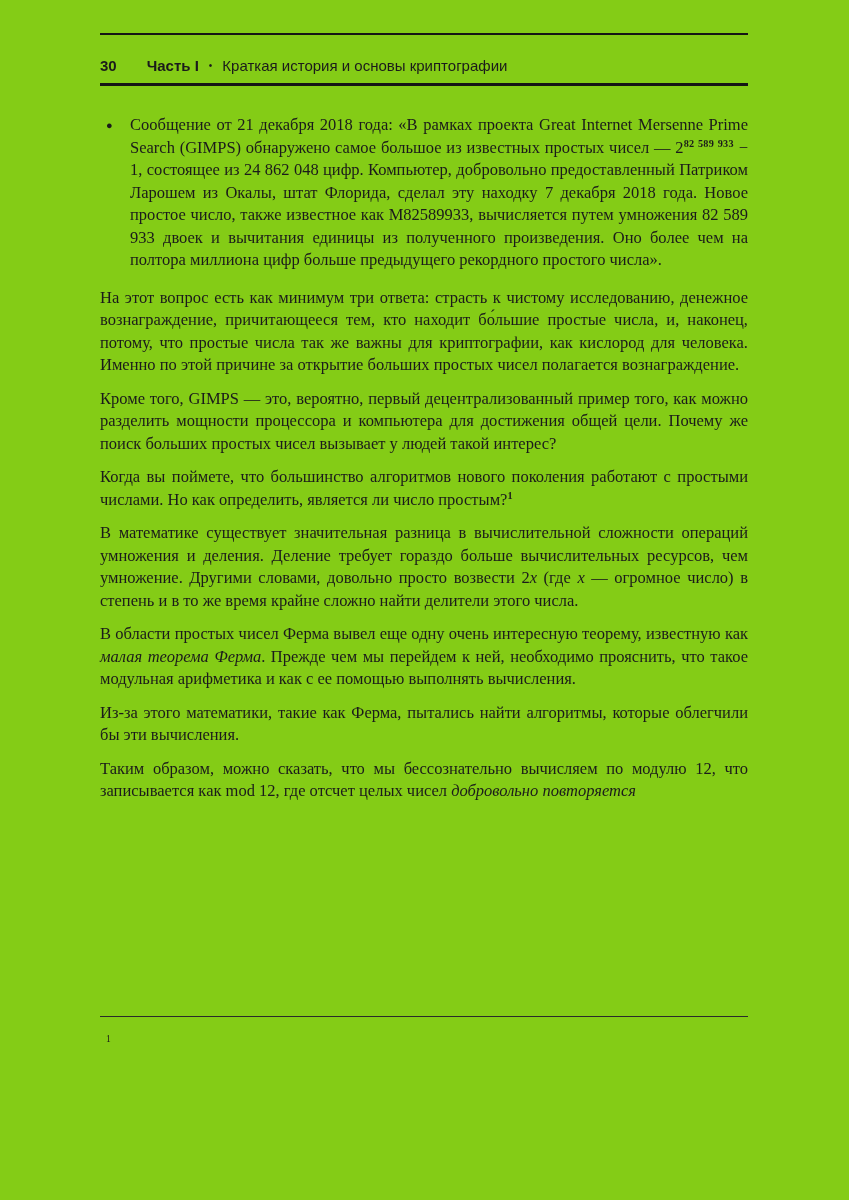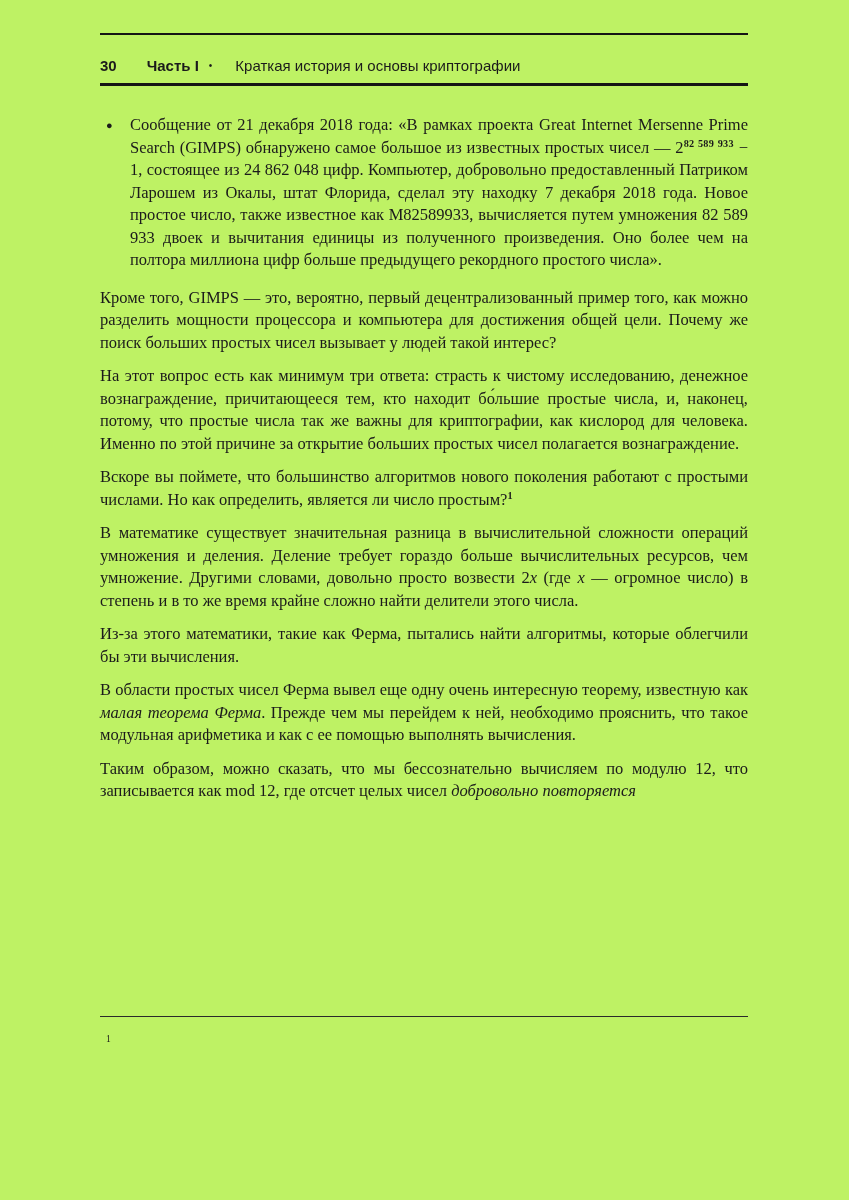--- a/index.html
+++ b/index.html
@@ -1,21 +1,21 @@
 <!DOCTYPE html>
 <html><head>
 <meta charset="utf-8">
 <style>
   * { margin: 0; padding: 0; box-sizing: border-box; }
   html, body { background: #ffffff; }
   .page {
     position: relative;
     width: 849px;
     height: 1200px;
-    background: #bef264;
+    background: #84cc16;
     font-family: "Liberation Serif", serif;
     color: #1b1b1b;
     overflow: hidden;
   }
   .content {
     position: absolute;
     left: 100px;
     top: 0;
     width: 648px;
   }
@@ -28,21 +28,21 @@
     margin-top: 22px;
     font-family: "Liberation Sans", sans-serif;
     font-size: 15px;
     display: flex;
     align-items: baseline;
     white-space: nowrap;
   }
   .page-num { font-weight: bold; margin-right: 30px; }
   .part-label { font-weight: bold; }
   .head-sep { font-size: 10px; margin: 0 10px; position: relative; top: -2px; }
-  .chapter-title { font-weight: normal; margin-left: 13px; }
+  .chapter-title { font-weight: normal; }
   .header-rule {
     height: 3px;
     background: #151515;
     margin-top: 9px;
   }
   .body-text { margin-top: 28px; }
   .para {
     font-size: 16.5px;
     line-height: 22.5px;
     text-align: justify;
@@ -104,26 +104,26 @@
       <span class="page-num">30</span>
       <span class="part-label">Часть I</span>
       <span class="head-sep">•</span>
       <span class="chapter-title">Краткая история и основы криптографии</span>
     </header>
 
     <div class="header-rule"></div>
 
     <main class="body-text" id="body-root">
         <p class="para bullet-item"><span class="bullet-marker">●</span><span>Сообщение от 21 декабря 2018 года: «В рамках проекта Great Internet Mersenne Prime Search (GIMPS) обнаружено самое большое из известных простых чисел — 2</span><sup>82 589 933</sup><span> − 1, состоящее из 24 862 048 цифр. Компьютер, добровольно предоставленный Патриком Ларошем из Окалы, штат Флорида, сделал эту находку 7 декабря 2018 года. Новое простое число, также известное как M82589933, вычисляется путем умножения 82 589 933 двоек и вычитания единицы из полученного произведения. Оно более чем на полтора миллиона цифр больше предыдущего рекордного простого числа».</span></p>
+        <p class="para"><span>На этот вопрос есть как минимум три ответа: страсть к чистому исследованию, денежное вознаграждение, причитающееся тем, кто находит бо́льшие простые числа, и, наконец, потому, что простые числа так же важны для криптографии, как кислород для человека. Именно по этой причине за открытие больших простых чисел полагается вознаграждение.</span></p>
         <p class="para"><span>Кроме того, GIMPS — это, вероятно, первый децентрализованный пример того, как можно разделить мощности процессора и компьютера для достижения общей цели. Почему же поиск больших простых чисел вызывает у людей такой интерес?</span></p>
-        <p class="para"><span>На этот вопрос есть как минимум три ответа: страсть к чистому исследованию, денежное вознаграждение, причитающееся тем, кто находит бо́льшие простые числа, и, наконец, потому, что простые числа так же важны для криптографии, как кислород для человека. Именно по этой причине за открытие больших простых чисел полагается вознаграждение.</span></p>
-        <p class="para"><span>Вскоре вы поймете, что большинство алгоритмов нового поколения работают с простыми числами. Но как определить, является ли число простым?</span><sup>1</sup></p>
+        <p class="para"><span>Когда вы поймете, что большинство алгоритмов нового поколения работают с простыми числами. Но как определить, является ли число простым?</span><sup>1</sup></p>
         <p class="para"><span>В математике существует значительная разница в вычислительной сложности операций умножения и деления. Деление требует гораздо больше вычислительных ресурсов, чем умножение. Другими словами, довольно просто возвести 2</span><i>x</i><span> (где </span><i>x</i><span> — огромное число) в степень и в то же время крайне сложно найти делители этого числа.</span></p>
+        <p class="para"><span>В области простых чисел Ферма вывел еще одну очень интересную теорему, известную как </span><i>малая теорема Ферма</i><span>. Прежде чем мы перейдем к ней, необходимо прояснить, что такое модульная арифметика и как с ее помощью выполнять вычисления.</span></p>
         <p class="para"><span>Из-за этого математики, такие как Ферма, пытались найти алгоритмы, которые облегчили бы эти вычисления.</span></p>
-        <p class="para"><span>В области простых чисел Ферма вывел еще одну очень интересную теорему, известную как </span><i>малая теорема Ферма</i><span>. Прежде чем мы перейдем к ней, необходимо прояснить, что такое модульная арифметика и как с ее помощью выполнять вычисления.</span></p>
         <p class="para"><span>Таким образом, можно сказать, что мы бессознательно вычисляем по модулю 12, что записывается как mod 12, где отсчет целых чисел </span><i>добровольно повторяется</i></p>
       </main>
 
   </div>
 
   <div class="footnote-area">
     <div class="footnote-rule"></div>
     <div class="footnote">
       <sup class="fn-marker">1</sup>
     </div>

